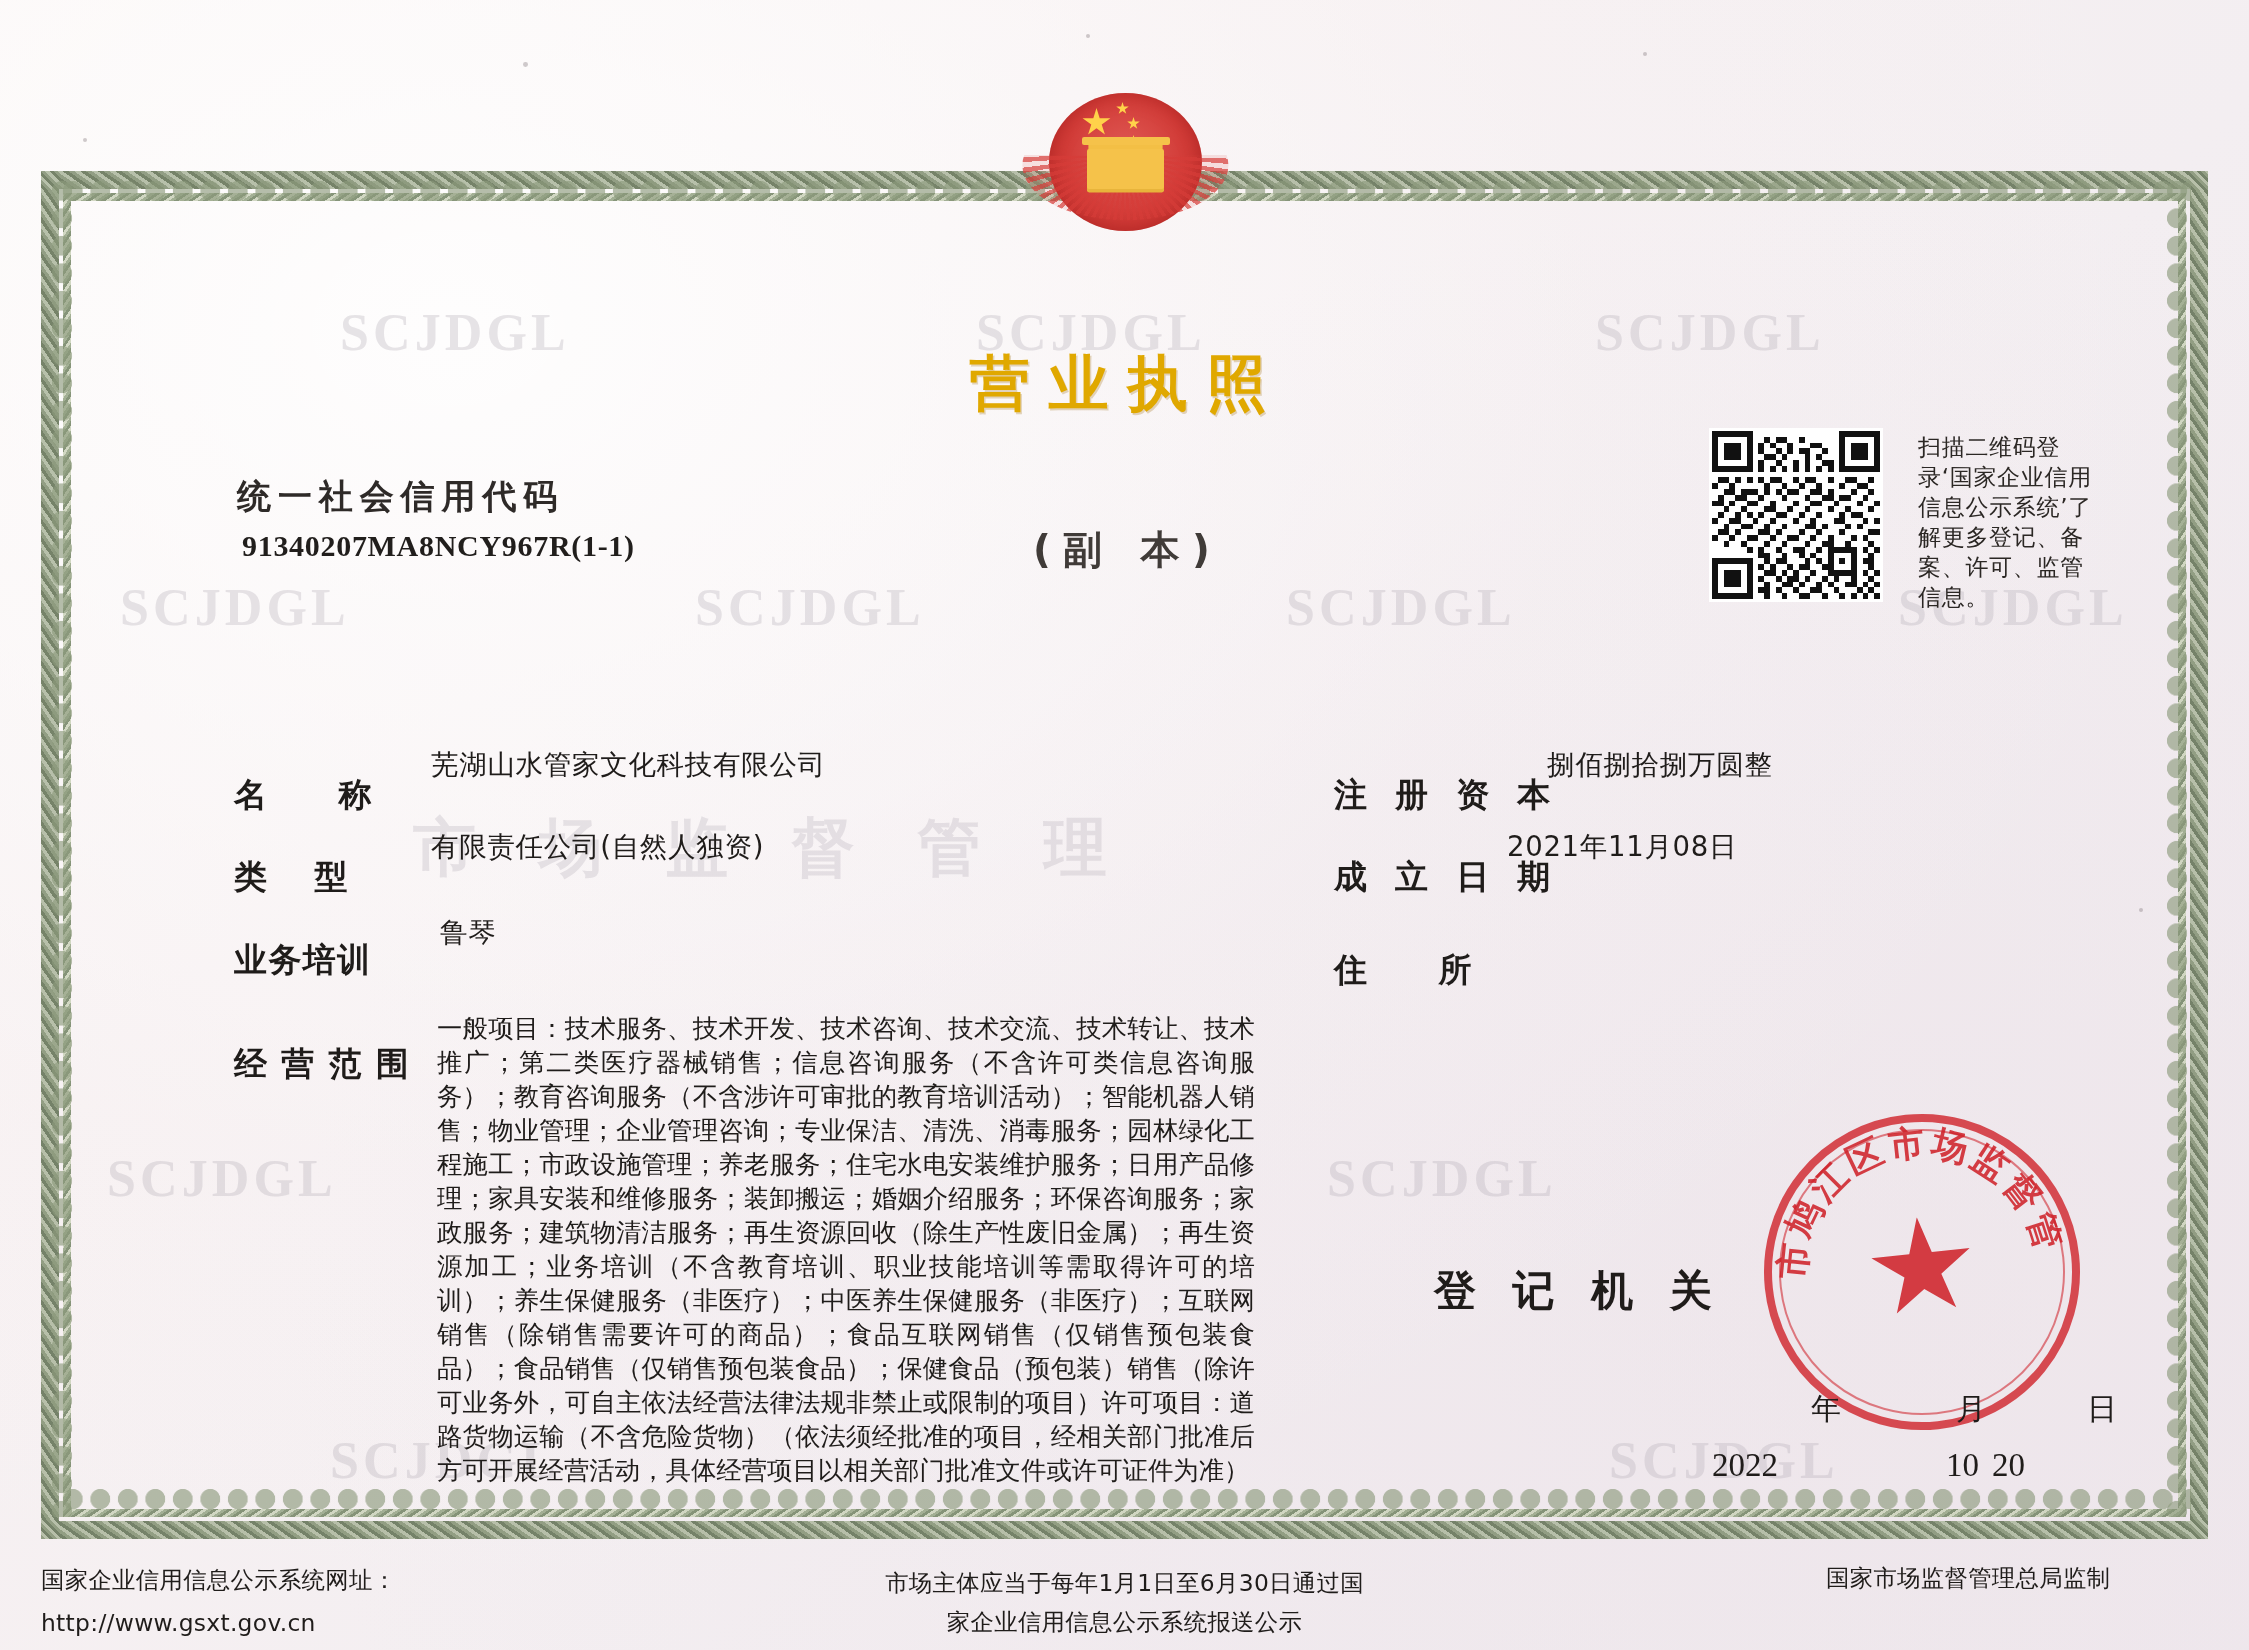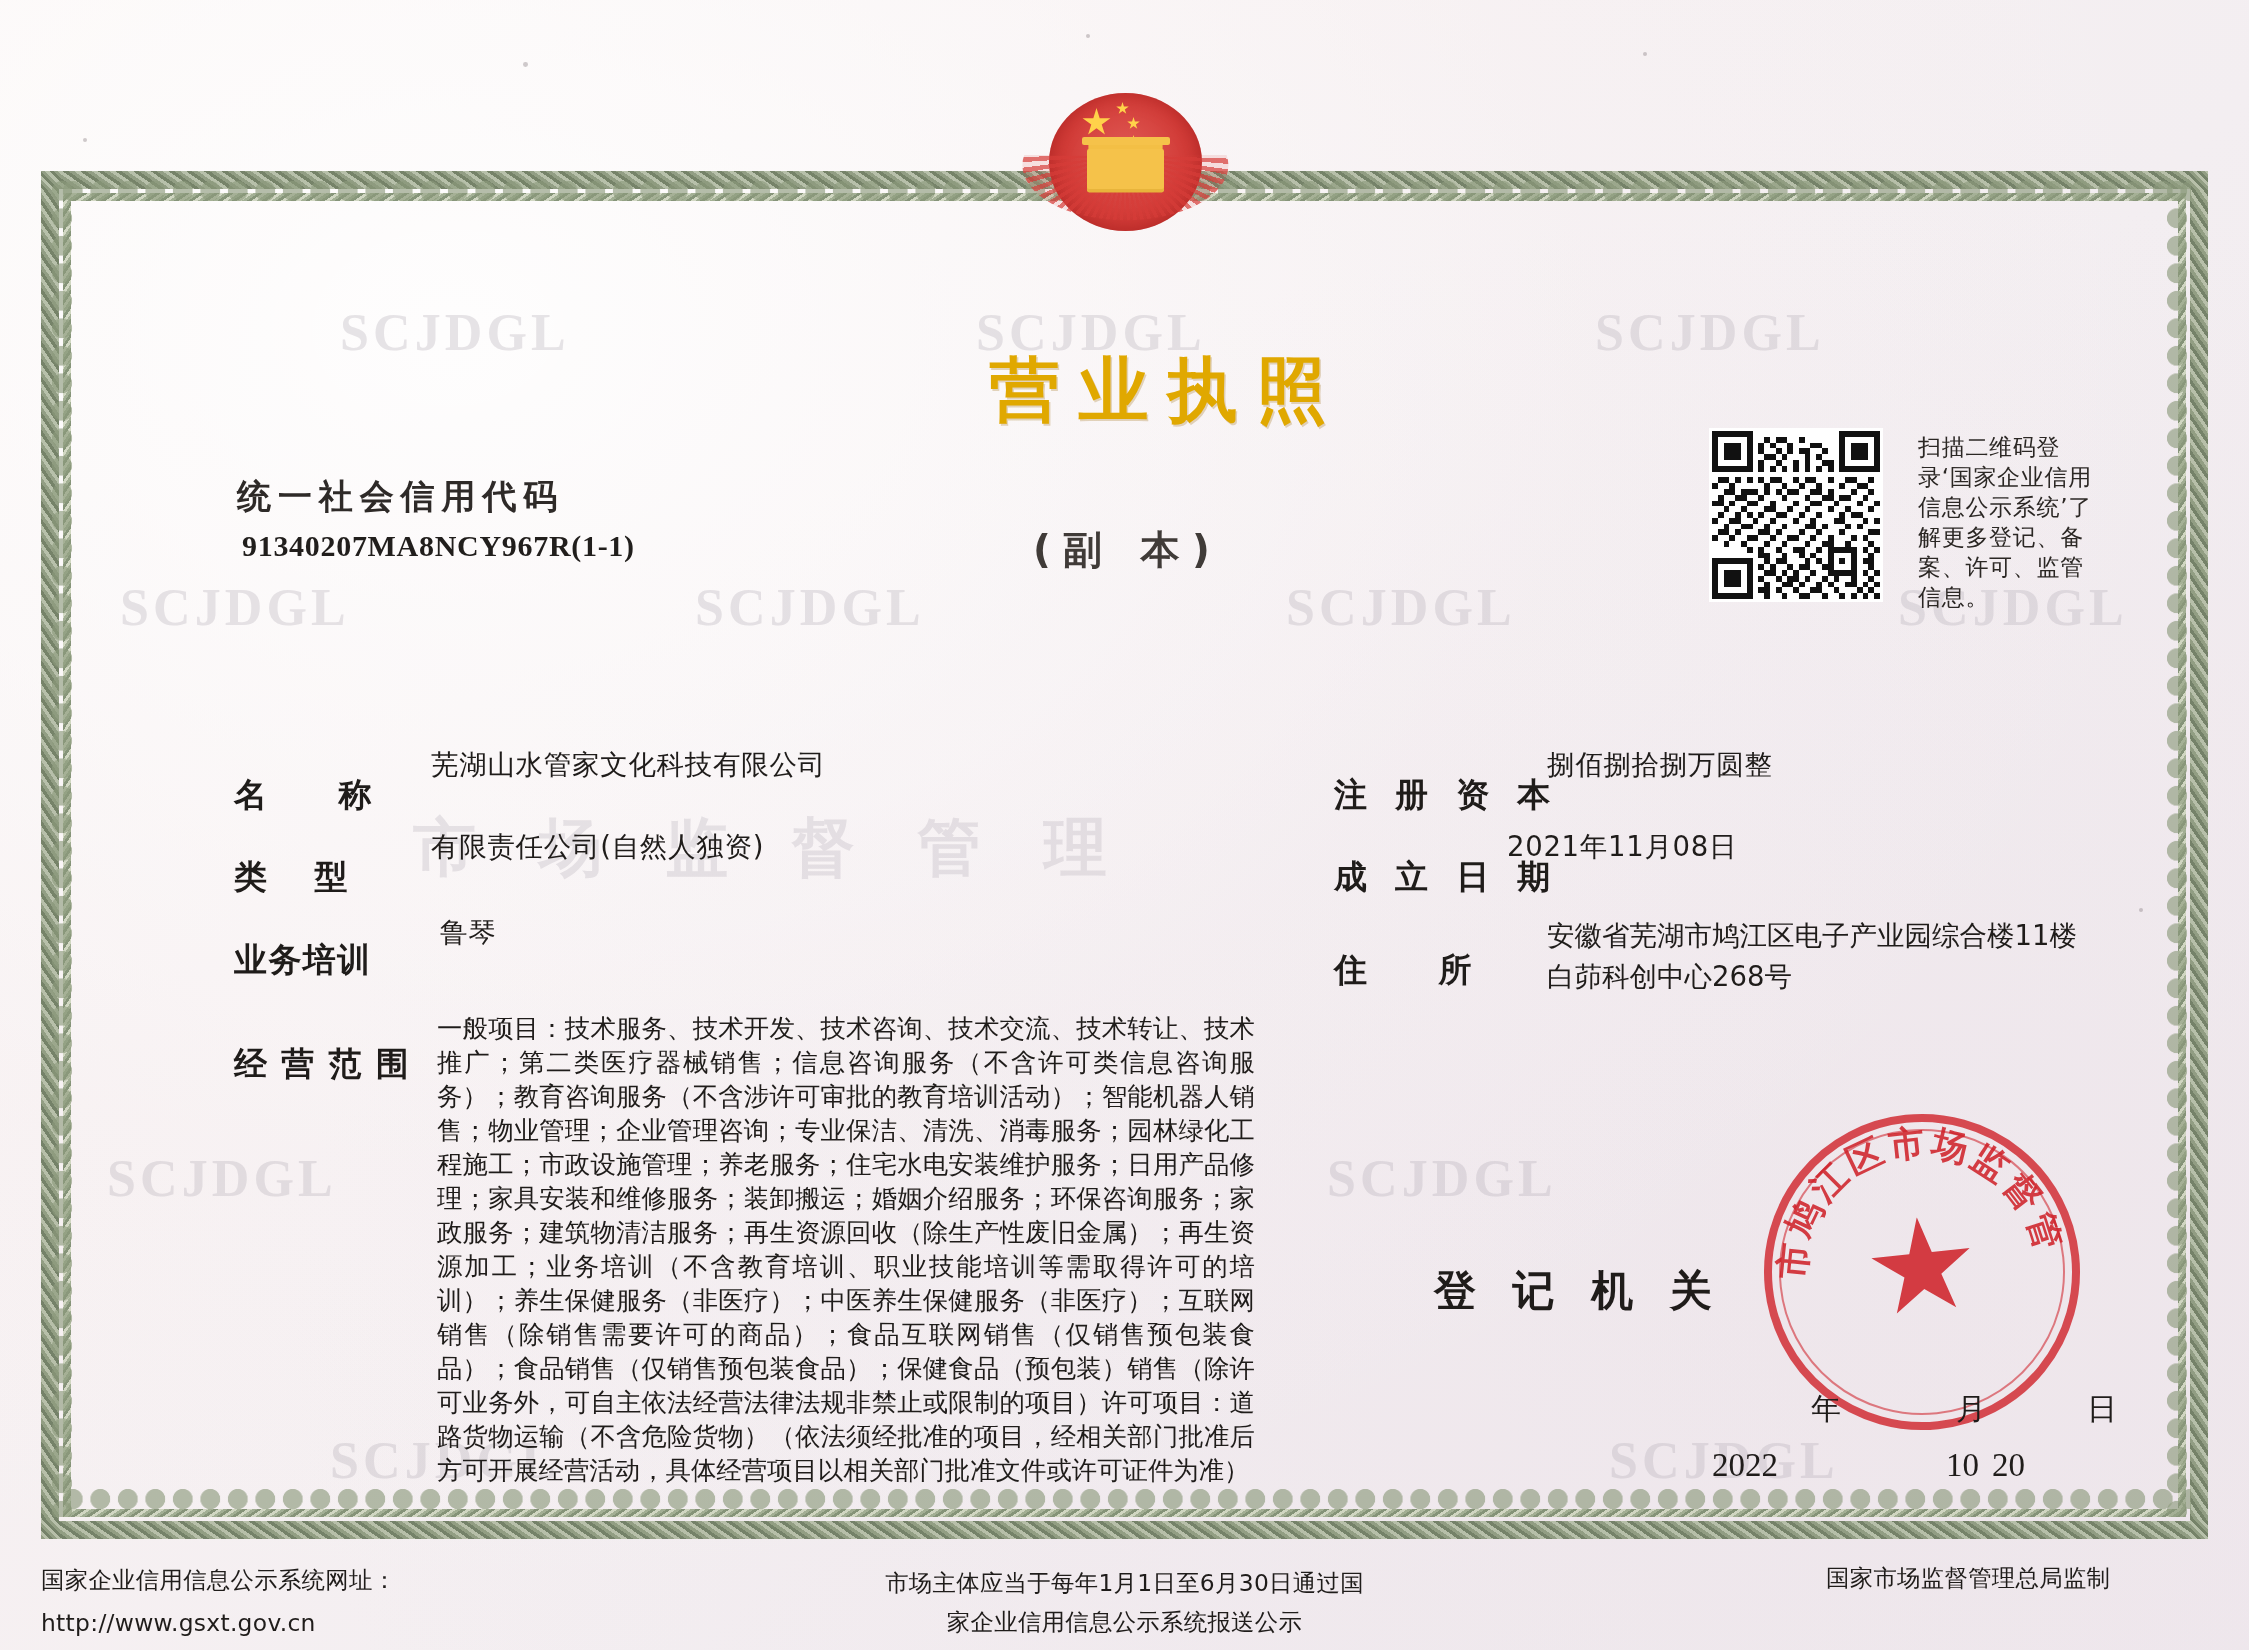--- a/index.html
+++ b/index.html
@@ -158,25 +158,25 @@
   .wm-cn {
     font-family: "DejaVu Sans", sans-serif;
     font-size: 63px;
     color: rgba(176,168,178,0.28);
     letter-spacing: 20.6px;
   }
 
   
   #main-title {
     position: absolute;
-    left: 796px; top: 344px;
+    left: 756px; top: 344px;
     width: 743px;
     text-align: center;
     font-family: "DejaVu Sans", sans-serif;
-    font-size: 70px;
+    font-size: 60px;
     font-weight: bold;
     letter-spacing: 19px;
     color: #e0a800;
     text-shadow: 1.4px 2.1px 0 rgba(150,100,0,0.25);
   }
   #sub-title {
     position: absolute;
     left: 756px; top: 523px;
     width: 743px;
     text-align: center;
@@ -659,21 +659,20 @@
   <div class="field-label" id="lbl-scope">经 营 范 围</div>
   <div id="scope-value">一般项目：技术服务、技术开发、技术咨询、技术交流、技术转让、技术推广；第二类医疗器械销售；信息咨询服务（不含许可类信息咨询服务）；教育咨询服务（不含涉许可审批的教育培训活动）；智能机器人销售；物业管理；企业管理咨询；专业保洁、清洗、消毒服务；园林绿化工程施工；市政设施管理；养老服务；住宅水电安装维护服务；日用产品修理；家具安装和维修服务；装卸搬运；婚姻介绍服务；环保咨询服务；家政服务；建筑物清洁服务；再生资源回收（除生产性废旧金属）；再生资源加工；业务培训（不含教育培训、职业技能培训等需取得许可的培训）；养生保健服务（非医疗）；中医养生保健服务（非医疗）；互联网销售（除销售需要许可的商品）；食品互联网销售（仅销售预包装食品）；食品销售（仅销售预包装食品）；保健食品（预包装）销售（除许可业务外，可自主依法经营法律法规非禁止或限制的项目）许可项目：道路货物运输（不含危险货物）（依法须经批准的项目，经相关部门批准后方可开展经营活动，具体经营项目以相关部门批准文件或许可证件为准）</div>
 
   <div class="field-label" id="lbl-capital">注 册 资 本</div>
   <div class="field-value" id="val-capital">捌佰捌拾捌万圆整</div>
 
   <div class="field-label" id="lbl-estdate">成 立 日 期</div>
   <div class="field-value" id="val-estdate">2021年11月08日</div>
 
   <div class="field-label" id="lbl-address">住  所</div>
-  <div id="val-address">安徽省芜湖市鸠江区电子产业园综合楼11楼白茆科创中心268号</div>
 
   <div id="lbl-registrar">登 记 机 关</div>
 
   <div id="seal">
     <div class="seal-ring"></div>
     <div class="seal-ring-inner"></div>
     <div class="seal-star"></div>
     <svg id="seal-text-svg" viewBox="0 0 460 460">
       <defs>
         <path id="sealArc" d="M 60,230 A 170,170 0 1 1 400,230"></path>

